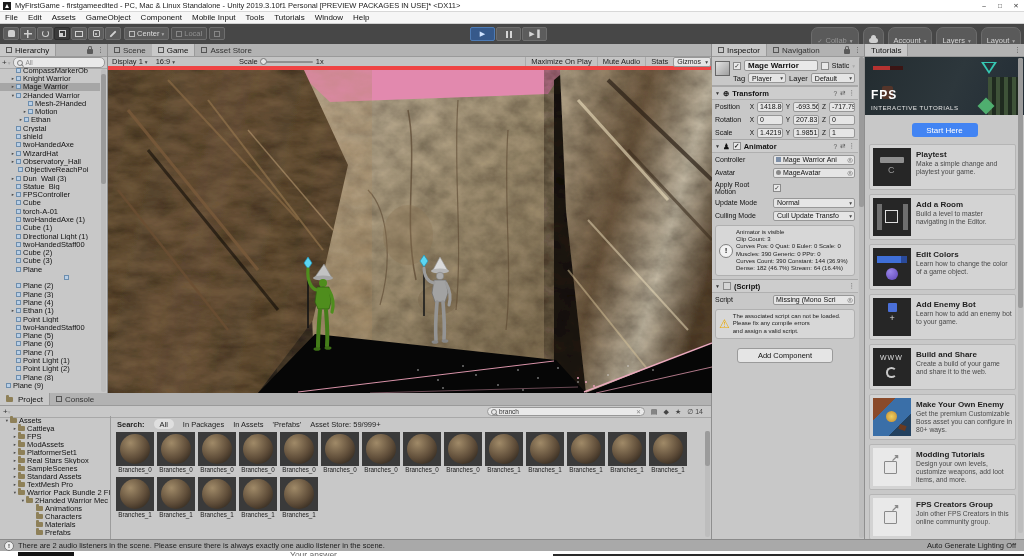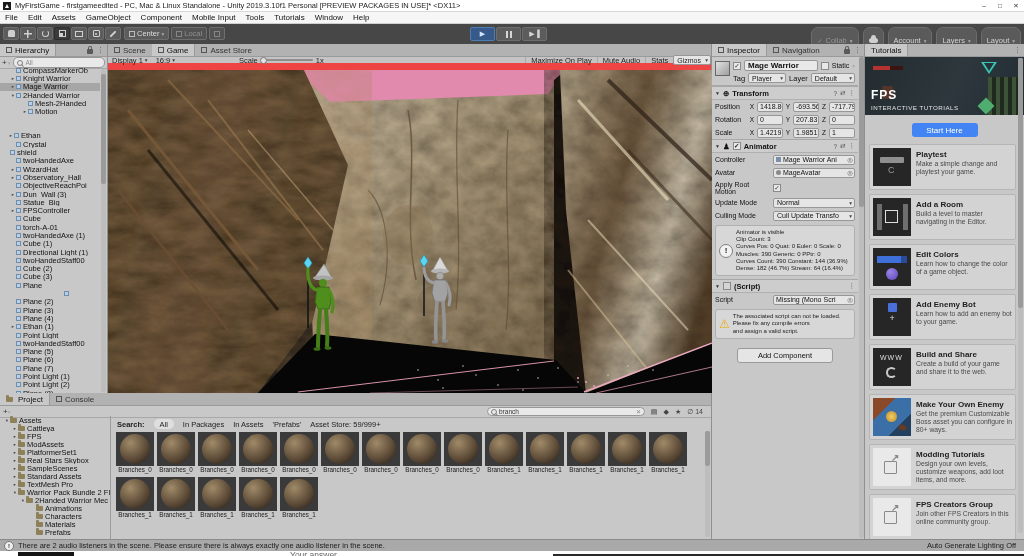--- a/index.html
+++ b/index.html
@@ -76,21 +76,21 @@
              align-items:center;padding:0 3px;gap:2px;font-size:6.5px;color:#8a8a8a;margin-left:2px;overflow:hidden}
   .mag{width:4px;height:4px;border:1px solid #808080;border-radius:50%;position:relative;flex:none}
   .mag::after{content:"";position:absolute;width:3px;height:1px;background:#808080;transform:rotate(45deg);left:3px;top:4px}
   .tree{position:absolute;top:25px;left:0;right:7px;bottom:0;overflow:hidden;margin-top:-3px}
   .trow{height:8.3px;display:flex;align-items:center;font-size:7.5px;white-space:nowrap;overflow:hidden}
   .trow.sel{background:#a6a6a6}
   .arr{width:6px;font-size:4.5px;color:#444;text-align:center;flex:none}
   .cubeic{width:5px;height:5px;background:#b9cfe6;border:1px solid #6d8eae;box-sizing:border-box;margin-right:2px;flex:none}
   
   #game{left:108px;top:44px;width:604px;height:349px}
-  .gvbar{position:absolute;top:13px;left:0;right:0;height:13px;background:#c4c4c4;border-bottom:7px solid #ef4444;
+  .gvbar{position:absolute;top:13px;left:0;right:0;height:13px;background:#c4c4c4;border-bottom:4px solid #ef4444;
          display:flex;align-items:center;font-size:7.5px;color:#222;box-sizing:border-box}
   .gvdd{display:flex;gap:2px;align-items:center;padding:0 4px;white-space:nowrap}
   .gvdd::after{content:"\25BE";font-size:5.5px;color:#444}
   .scalegrp{display:flex;align-items:center;gap:3px;margin-left:60px}
   .slider{width:52px;height:2px;background:#8f8f8f;border-radius:1px;position:relative}
   .knob{position:absolute;left:-1px;top:-2.5px;width:7px;height:7px;border-radius:50%;background:#e4e4e4;
         border:1px solid #777;box-sizing:border-box}
   .gvright{margin-left:auto;display:flex;height:100%;align-items:center}
   .gvbtn{padding:0 5px;border-left:1px solid #aaa;height:100%;display:flex;align-items:center;gap:2px;white-space:nowrap}
   .gvbtn.dd::after{content:"\25BE";font-size:5.5px;color:#444}
@@ -355,33 +355,33 @@
           <span class="cubeic"></span>
           <span class="lbl">Mesh-2Handed</span>
         </div>
 
         <div class="trow" style="padding-left: 22px;">
           <span class="arr">▸</span>
           <span class="cubeic"></span>
           <span class="lbl">Motion</span>
         </div>
 
-        <div class="trow" style="padding-left: 8px; margin-top: 16px;">
+        <div class="trow" style="padding-left: 18px;">
           <span class="arr">▸</span>
           <span class="cubeic"></span>
           <span class="lbl">Ethan</span>
         </div>
 
         <div class="trow" style="padding-left: 10px;">
           <span class="arr"></span>
           <span class="cubeic"></span>
           <span class="lbl">Crystal</span>
         </div>
 
-        <div class="trow" style="padding-left: 4px;">
+        <div class="trow" style="padding-left: 10px;">
           <span class="arr"></span>
           <span class="cubeic"></span>
           <span class="lbl">shield</span>
         </div>
 
         <div class="trow" style="padding-left: 10px;">
           <span class="arr"></span>
           <span class="cubeic"></span>
           <span class="lbl">twoHandedAxe</span>
         </div>
@@ -391,21 +391,21 @@
           <span class="cubeic"></span>
           <span class="lbl">WizardHat</span>
         </div>
 
         <div class="trow" style="padding-left: 10px;">
           <span class="arr">▸</span>
           <span class="cubeic"></span>
           <span class="lbl">Observatory_Hall</span>
         </div>
 
-        <div class="trow" style="padding-left: 10px;">
+        <div class="trow" style=" justify-content: center;">
           <span class="arr"></span>
           <span class="cubeic"></span>
           <span class="lbl">ObjectiveReachPoi</span>
         </div>
 
         <div class="trow" style="padding-left: 10px;">
           <span class="arr">▸</span>
           <span class="cubeic"></span>
           <span class="lbl">Dun_Wall (3)</span>
         </div>

